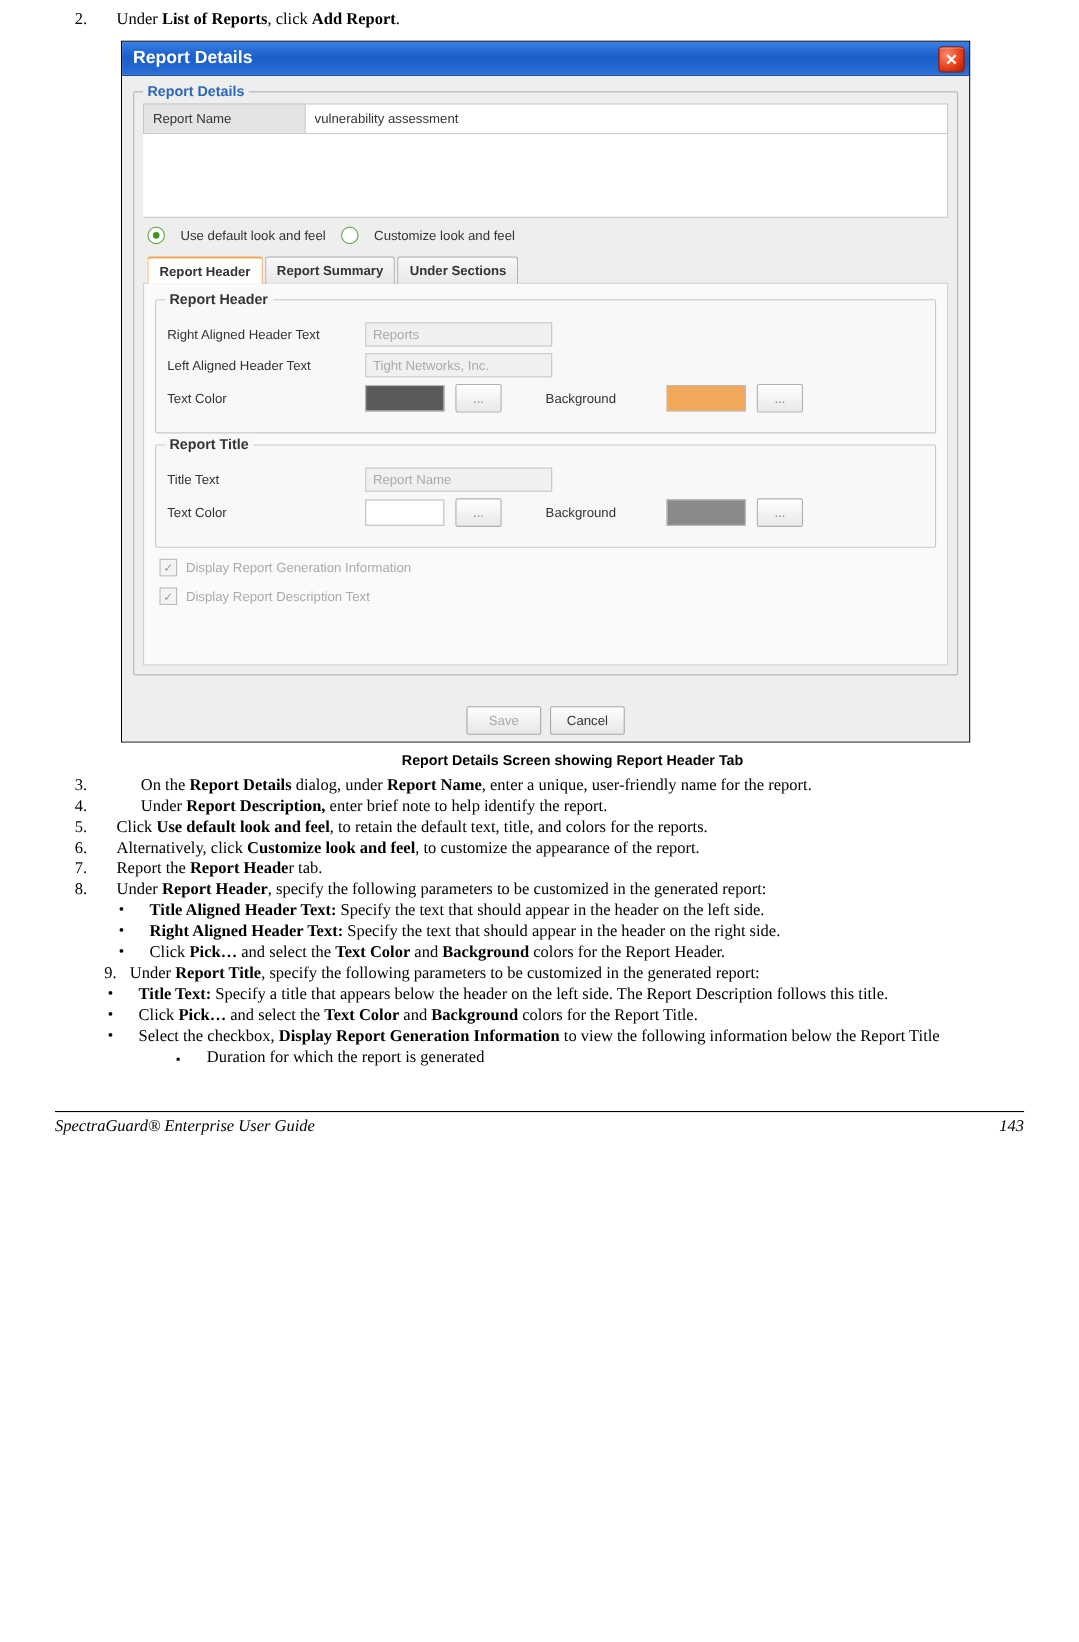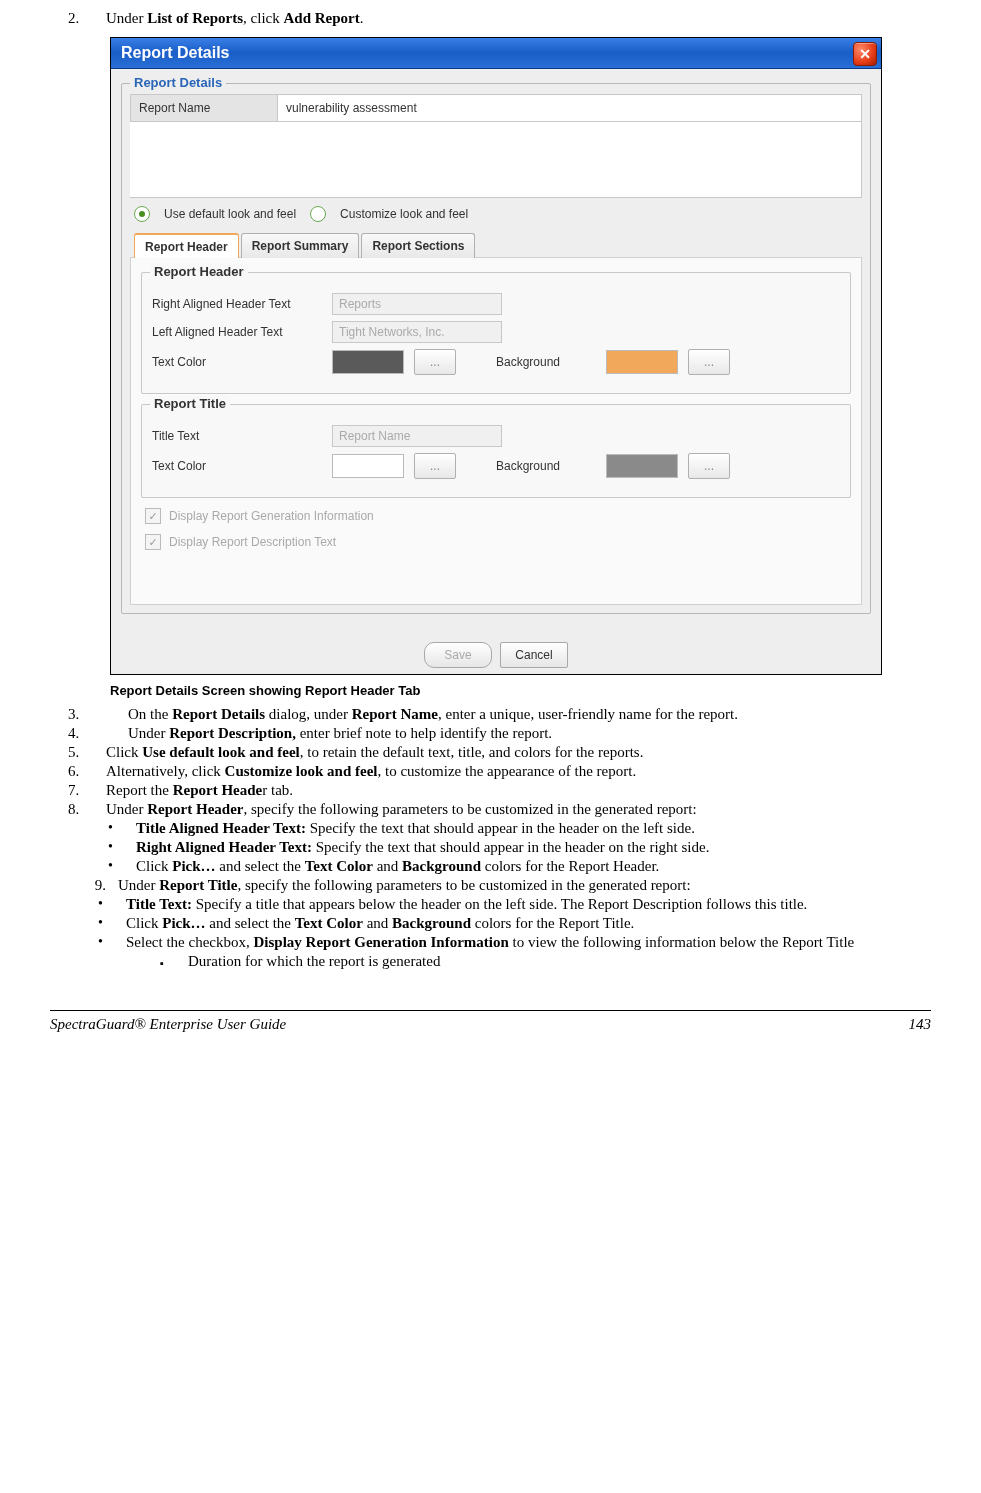--- a/index.html
+++ b/index.html
@@ -37,21 +37,21 @@
   .instr-item { margin: 0 0 2px 0; display: flex; }
   .instr-item .num { width: 38px; flex:0 0 auto; }
   .instr-item .txt { flex:1; }
   .bullet-list { margin-left: 58px; }
   .bullet-item { display:flex; margin:0 0 2px 0; }
   .bullet-item .dot { width:28px; flex:0 0 auto; font-size:14px; }
   .bullet-item .txt { flex:1; }
   .square-list { margin-left: 110px; }
   .square-item { display:flex; }
   .square-item .sq { width:28px; flex:0 0 auto; font-size:11px; padding-top:4px;}
-  .caption { font-family: Verdana, Arial, sans-serif; font-weight:bold; font-size:13px; text-align:left; margin:8px 0 8px 60px; }
+  .caption { font-family: Verdana, Arial, sans-serif; font-weight:bold; font-size:13px; text-align:center; margin:8px 0 8px 60px; }
 
   
   .screenshot {
     width: 770px;
     margin: 10px 0 0 60px;
     border: 1px solid #000;
     font-family: Tahoma, Verdana, Arial, sans-serif;
     font-size: 12px;
     color: #333;
     background:#fff;
@@ -200,21 +200,21 @@
     display:inline-flex;align-items:center;justify-content:center;font-size:11px;color:#9a9a9a;
   }
 
   .btn-row { display:flex; justify-content:center; gap:8px; padding:10px 0 6px 0; background:#eeeeee;}
   .btn {
     min-width:66px;height:24px;border:1px solid #a8a8a8;border-radius:2px;
     background:linear-gradient(#ffffff,#e6e6e6);
     display:inline-flex;align-items:center;justify-content:center;
     font-size:12px;color:#333;
   }
-  .btn.disabled { color:#aaa;border-radius:10px; }
+  .btn.disabled { color:#aaa; }
 </style>
 </head>
 <body>
 
 <div class="page">
 
 
   <div class="instr-list">
     <div class="instr-item">
       <div class="num">2.</div>
@@ -249,21 +249,21 @@
         <div class="radio-row">
           <span class="radio selected"></span>
           <span class="radio-label">Use default look and feel</span>
           <span class="radio"></span>
           <span class="radio-label">Customize look and feel</span>
         </div>
 
         <div class="tabbar">
           <div class="tab active">Report Header</div>
           <div class="tab">Report Summary</div>
-          <div class="tab">Report Sections</div>
+          <div class="tab">Under Sections</div>
         </div>
 
         <div class="tab-panel">
 
           <div class="inner-group">
             <div class="legend">Report Header</div>
 
             <div class="field-line">
               <div class="fld-label">Right Aligned Header Text</div>
               <div class="fld-input disabled">Reports</div>

